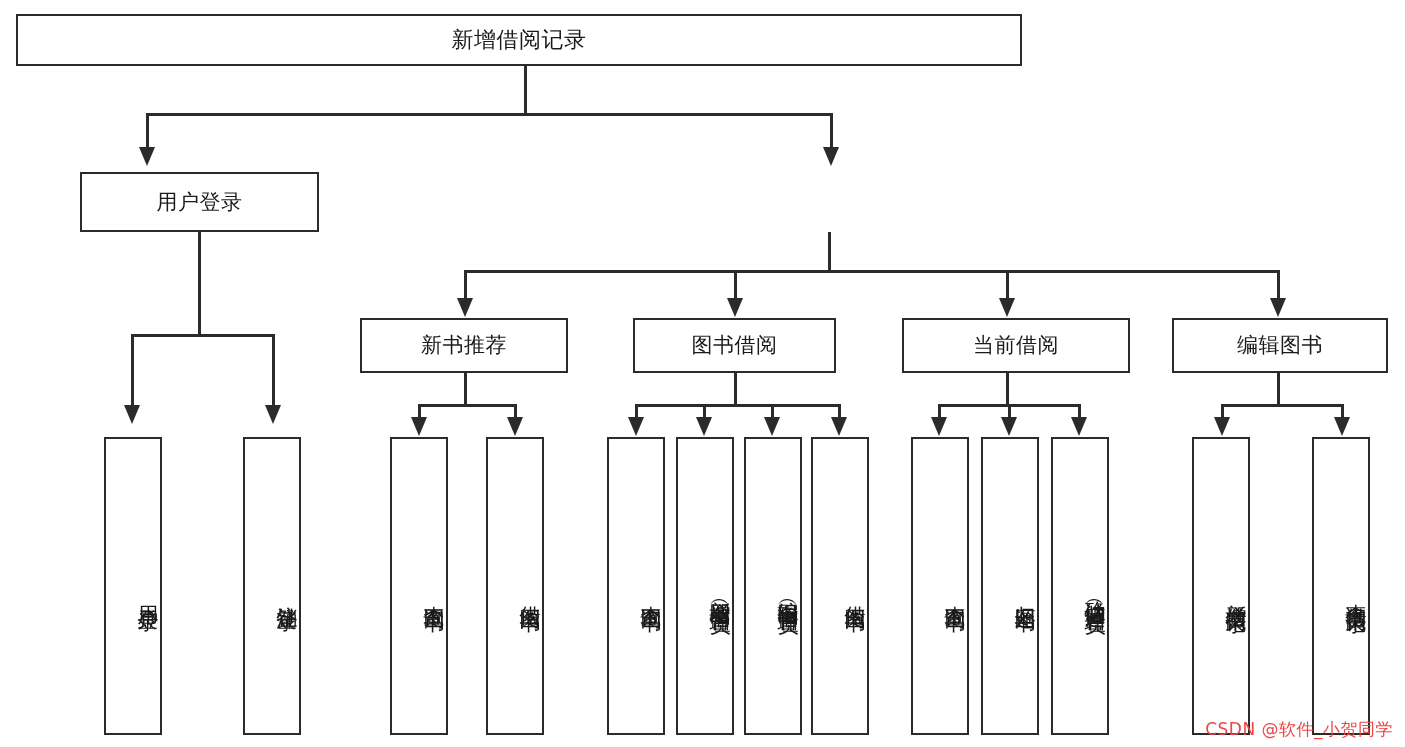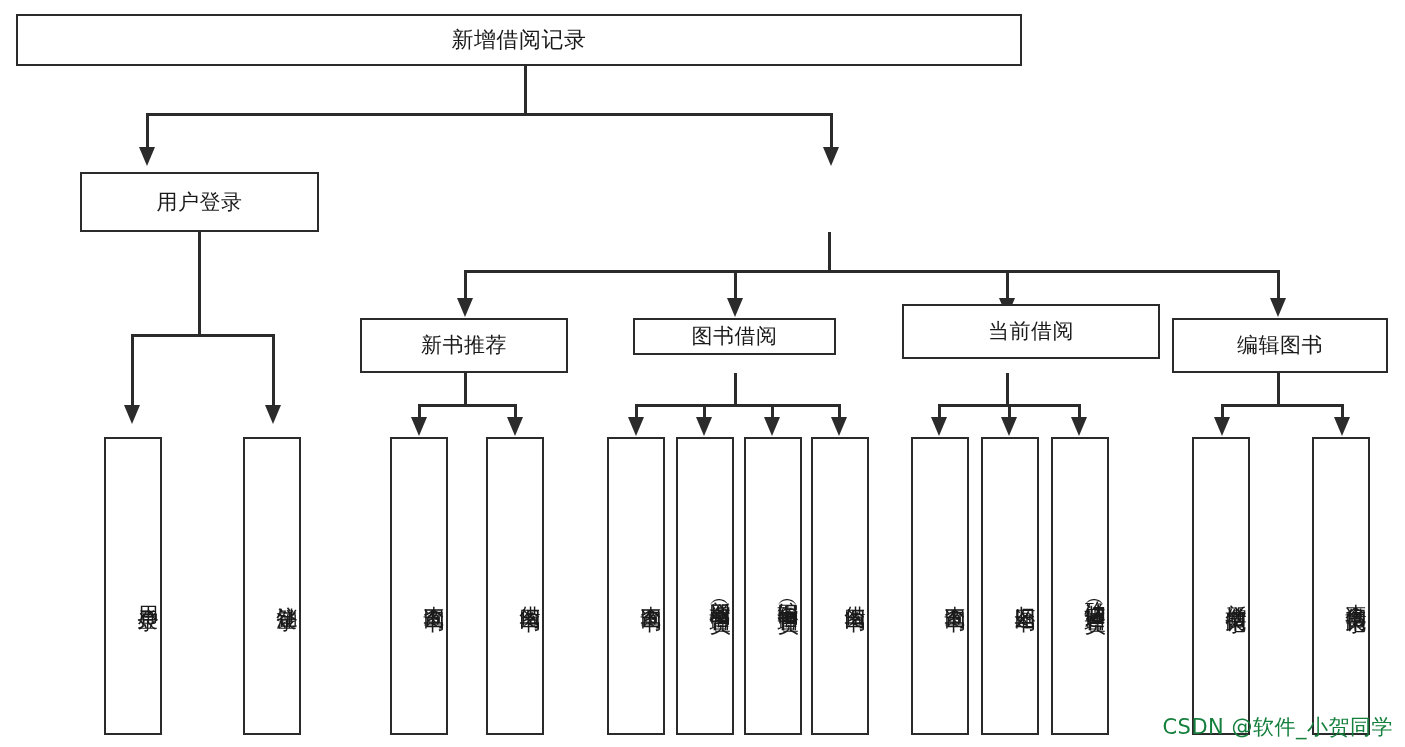--- a/index.html
+++ b/index.html
@@ -44,22 +44,22 @@
   .arrow{
     position:absolute;
     width:0;height:0;
     border-left:8px solid transparent;
     border-right:8px solid transparent;
     border-top:19px solid #2b2b2b;
   }
   #watermark{
     position:absolute;
     right:12px;bottom:6px;
-    font-size:21px;
-    color:#15803d;
+    font-size:17px;
+    color:#ef4444;
     letter-spacing:0.5px;
     white-space:nowrap;
     pointer-events:none;
     margin-left:19px;
   }
 </style>
 </head>
 <body>
 
 <div id="canvas">
@@ -96,23 +96,23 @@
   <div class="arrow" style="left:727px;top:298px;"></div>
 
   <div class="line vline" style="left:1006px;top:270px;height:29px;"></div>
   <div class="arrow" style="left:999px;top:298px;"></div>
 
   <div class="line vline" style="left:1277px;top:270px;height:29px;"></div>
   <div class="arrow" style="left:1270px;top:298px;"></div>
 
   <div class="node h" style="left:360px;top:318px;width:208px;height:55px;">新书推荐</div>
 
-  <div class="node h" style="left:633px;top:318px;width:203px;height:37px;">图书借阅</div>
+  <div class="node h" style="left:633px;top:318px;width:203px;height:55px;">图书借阅</div>
 
-  <div class="node h" style="left:902px;top:304px;width:258px;height:55px;font-family:Liberation Serif, serif;">当前借阅</div>
+  <div class="node h" style="left:902px;top:318px;width:228px;height:55px;font-family:Liberation Serif, serif;">当前借阅</div>
 
   <div class="node h" style="left:1172px;top:318px;width:216px;height:55px;">编辑图书</div>
 
   <div class="line vline" style="left:464px;top:373px;height:33px;"></div>
   <div class="line hline" style="left:418px;top:404px;width:98px;"></div>
   <div class="line vline" style="left:418px;top:404px;height:15px;"></div>
   <div class="arrow" style="left:411px;top:417px;"></div>
   <div class="line vline" style="left:514px;top:404px;height:15px;"></div>
   <div class="arrow" style="left:507px;top:417px;"></div>
 

